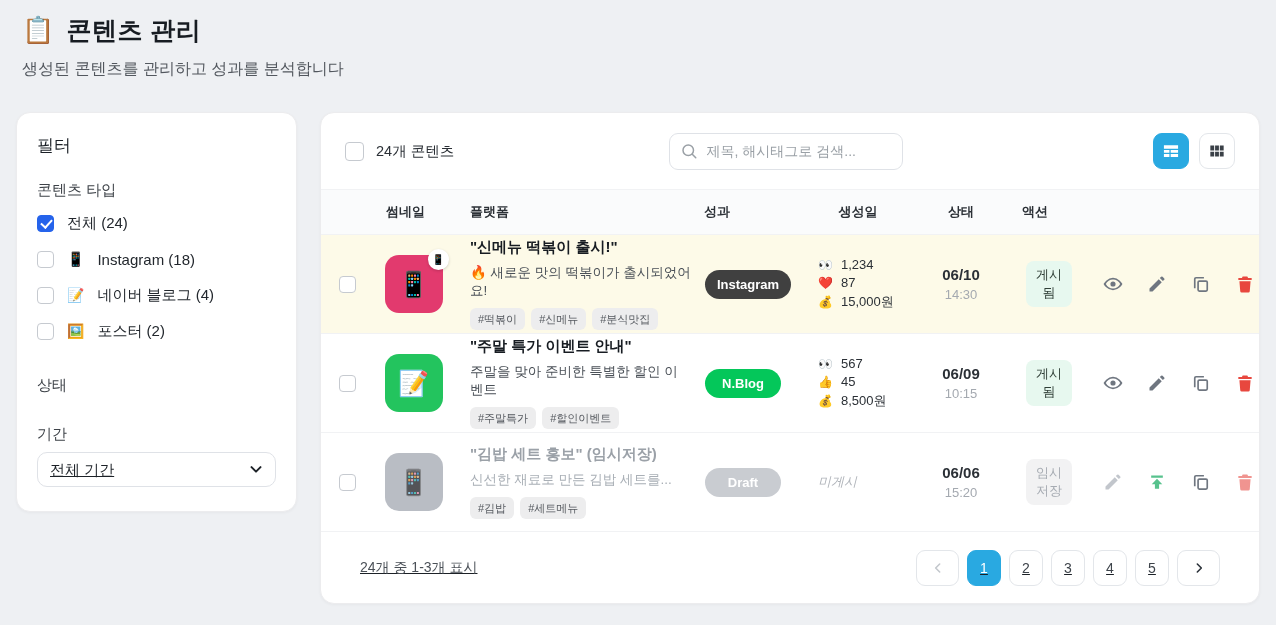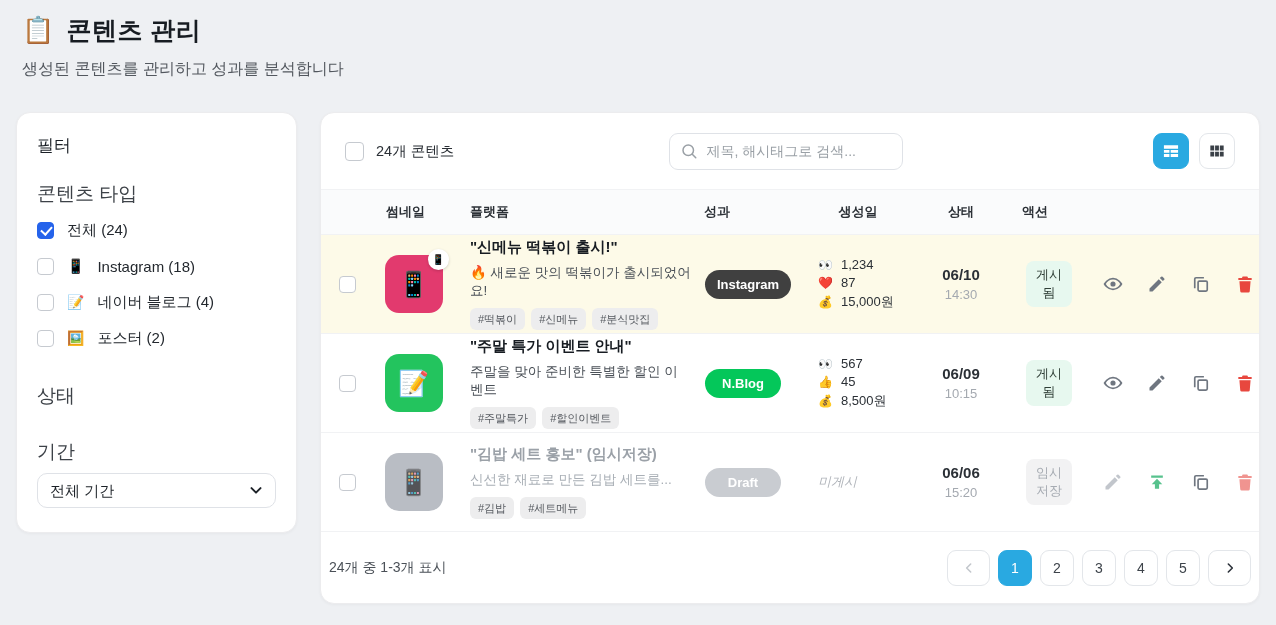--- a/index.html
+++ b/index.html
@@ -16,41 +16,41 @@
   h1 { font-size:25px; font-weight:bold; color:#171c22; letter-spacing:0.5px; }
   .subtitle { margin-top:12px; font-size:16px; color:#52575e; }
 
   
   .content { display:flex; gap:23px; padding:0 16px; margin-top:32px; align-items:flex-start; }
   .card { background:#fff; border:1px solid #ececee; border-radius:14px; box-shadow:0 1px 3px rgba(0,0,0,.04); }
 
   
   .sidebar { width:281px; padding:21px 20px 24px; flex:none; }
   .f-title { font-size:17px; font-weight:normal; margin-bottom:24px; }
-  .f-label { font-size:19px; color:#3d4248; margin-bottom:5px; }
+  .f-label { font-size:15px; color:#3d4248; margin-bottom:5px; }
   .f-group { margin-bottom:15px; }
   .f-opt { display:flex; align-items:center; gap:13px; height:36px; font-size:15px; color:#23282e; cursor:pointer; }
   .f-opt .opt-icon { font-size:14px; }
   .cbx {
     appearance:none; -webkit-appearance:none;
     width:17px; height:17px; border:1.5px solid #c6cad0; border-radius:4px;
     background:#fff; position:relative; cursor:pointer; flex:none;
   }
   .cbx:checked { background:#2563eb; border-color:#2563eb; }
   .cbx:checked::after {
     content:""; position:absolute; left:4.5px; top:1.2px;
     width:5px; height:9px; border:solid #fff; border-width:0 2px 2px 0;
     transform:rotate(42deg);
   }
   .select-wrap { position:relative; margin-top:8px; }
   .period-select {
     appearance:none; -webkit-appearance:none;
     width:100%; height:35px; padding:8px 12px; font-size:15px; color:#1c2127;
     border:1.5px solid #dfe2e7; border-radius:10px; background:#fff;
-    font-family:"Liberation Sans", sans-serif; cursor:pointer;
+    font-family:"Liberation Sans", sans-serif; cursor:pointer;text-decoration:underline;
   }
   .select-chevron { position:absolute; right:11px; top:8px; width:18px; height:18px; color:#1c2127; pointer-events:none; }
   .reset-btn {
     margin-top:24px; display:inline-flex; align-items:center; gap:10px;
     height:39px; padding:0 18px; border:1.5px solid #dcdfe4; border-radius:10px;
     background:#fff; font-size:14px; color:#1c2127; cursor:pointer;
     font-family:"Liberation Sans", sans-serif;
   }
   .reset-btn svg { width:17px; height:17px; }
 
@@ -123,21 +123,21 @@
   .actions-cell { display:flex; gap:24px; padding-left:14px; }
   .act { width:20px; height:20px; cursor:pointer; background:none; border:none; padding:0; }
   .act svg { width:20px; height:20px; display:block; }
   .v-default { color:#6f7680; }
   .v-danger { color:#e8473e; }
   .v-success { color:#57c28d; }
   .v-muted { color:#c2c6cc; }
   .v-muted-danger { color:#f09490; }
 
   
-  .tfooter { display:flex; align-items:center; justify-content:space-between; height:71px; padding:0 8px; }
+  .tfooter { display:flex; align-items:center; justify-content:space-between; height:71px; padding:0 39px;text-decoration:underline; }
   .range-label { font-size:14px; color:#4a5057; }
   .pagination { display:flex; gap:8px; align-items:center; }
   .page-btn {
     min-width:34px; height:36px; border-radius:9px; border:1.5px solid #e3e6ea; background:#fff;
     font-size:14px; color:#3d434a; cursor:pointer; display:flex; align-items:center; justify-content:center;
     font-family:"Liberation Sans", sans-serif; padding:0 10px;
   }
   .page-btn.nav { min-width:43px; }
   .page-btn.active { background:#29a9e1; border-color:#29a9e1; color:#fff; }
   .page-btn svg { width:16px; height:16px; }

